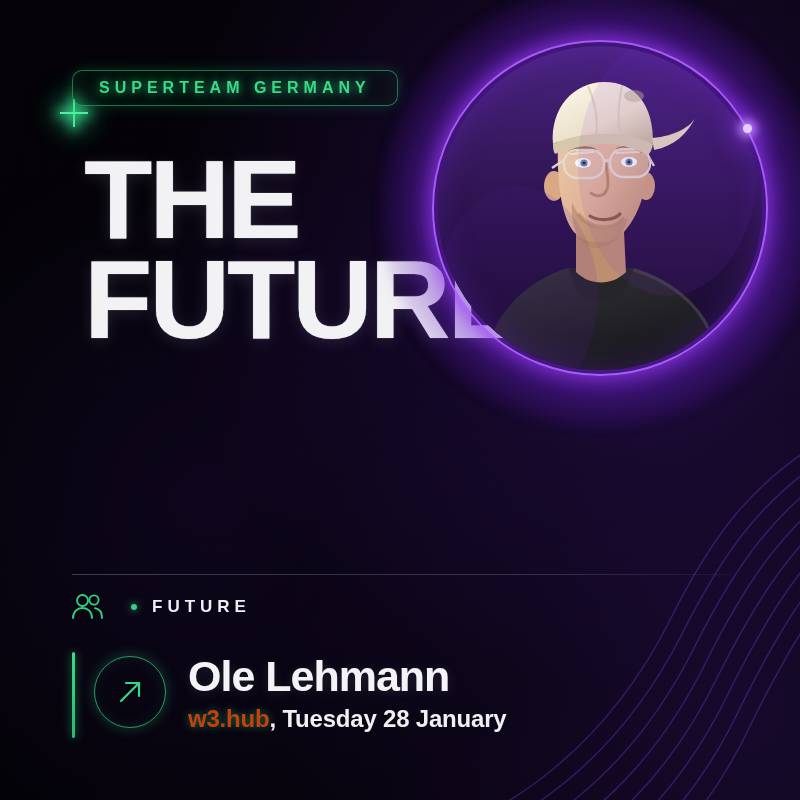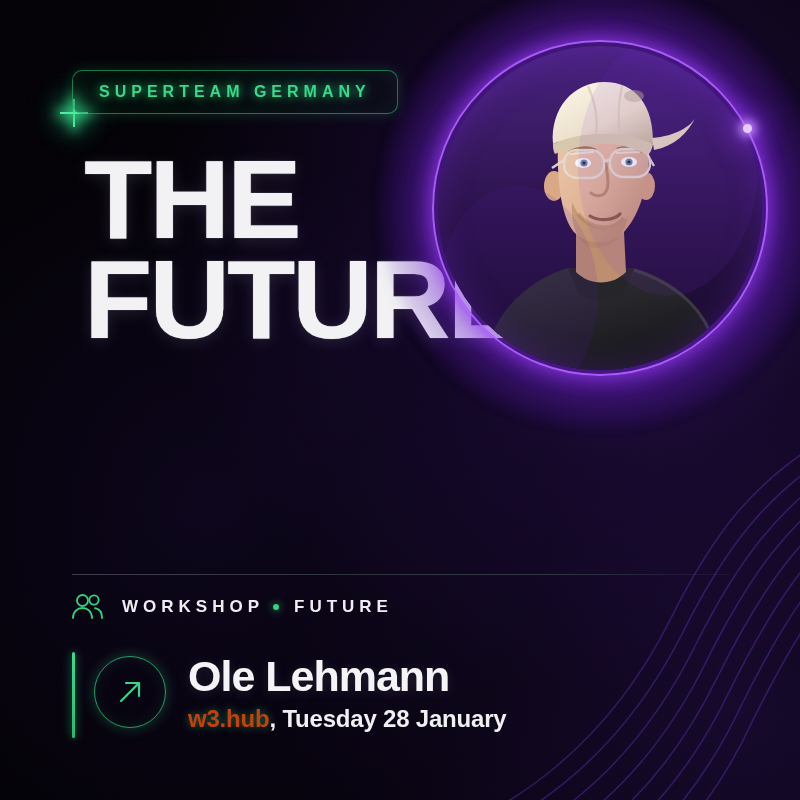--- a/index.html
+++ b/index.html
@@ -49,21 +49,21 @@
     height: 420px;
     pointer-events: none;
     opacity: .85;
   }
 
   
   .badge {
     position: absolute;
     left: 72px;
     top: 70px;
-    height: 44px;
+    height: 36px;
     padding: 0 26px;
     display: flex;
     align-items: center;
     border: 1px solid rgba(46,208,122,0.55);
     border-radius: 10px;
     background: rgba(10,30,20,0.25);
     box-shadow:
       0 0 14px rgba(40,200,120,0.22),
       inset 0 0 18px rgba(40,200,120,0.08);
   }
@@ -376,21 +376,20 @@
   <div class="divider"></div>
 
   <div class="meta-row">
     <svg class="meta-icon" viewBox="0 0 34 30" fill="none" stroke="#2fd47f" stroke-width="1.8" stroke-linecap="round" stroke-linejoin="round">
       <circle cx="12.5" cy="8.5" r="5.5"></circle>
       <path d="M3 26 C 3 19.5 7.3 16 12.5 16 C 17.7 16 22 19.5 22 26"></path>
       <circle cx="24" cy="8" r="4.6"></circle>
       <path d="M25 16.2 C 29.3 16.9 32 20.2 32 26"></path>
     </svg>
     <div class="meta-text">
-      <span>WORKSHOP</span>
       <span class="meta-dot"></span>
       <span>FUTURE</span>
     </div>
   </div>
 
   <div class="speaker-bar"></div>
   <div class="arrow-circle">
     <svg viewBox="0 0 34 34" fill="none" stroke="#35d98a" stroke-width="2.2" stroke-linecap="round" stroke-linejoin="round">
       <path d="M8 26 L 26 8"></path>
       <path d="M13 8 L 26 8 L 26 21"></path>

